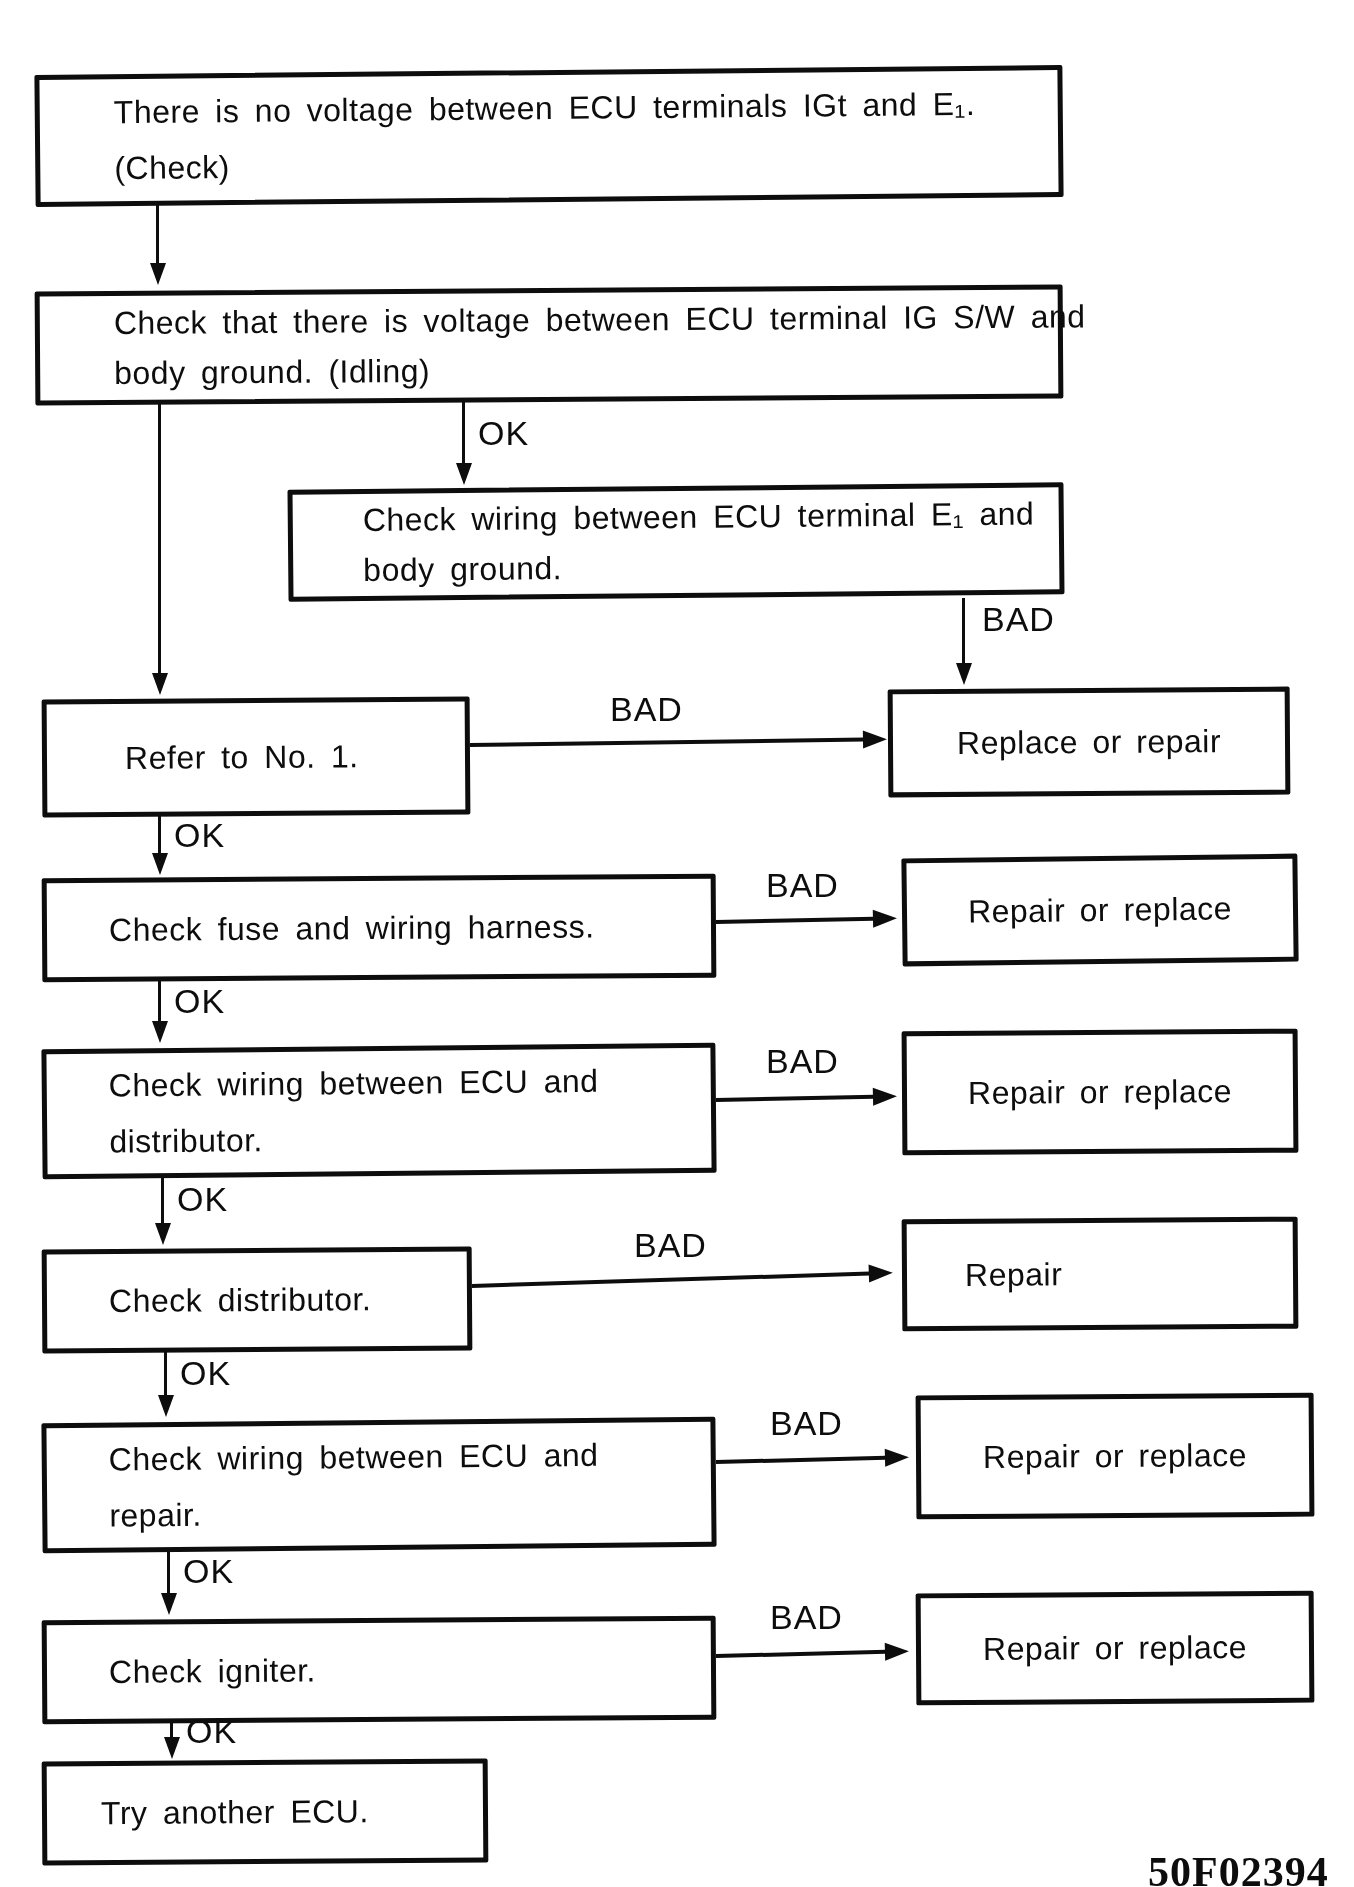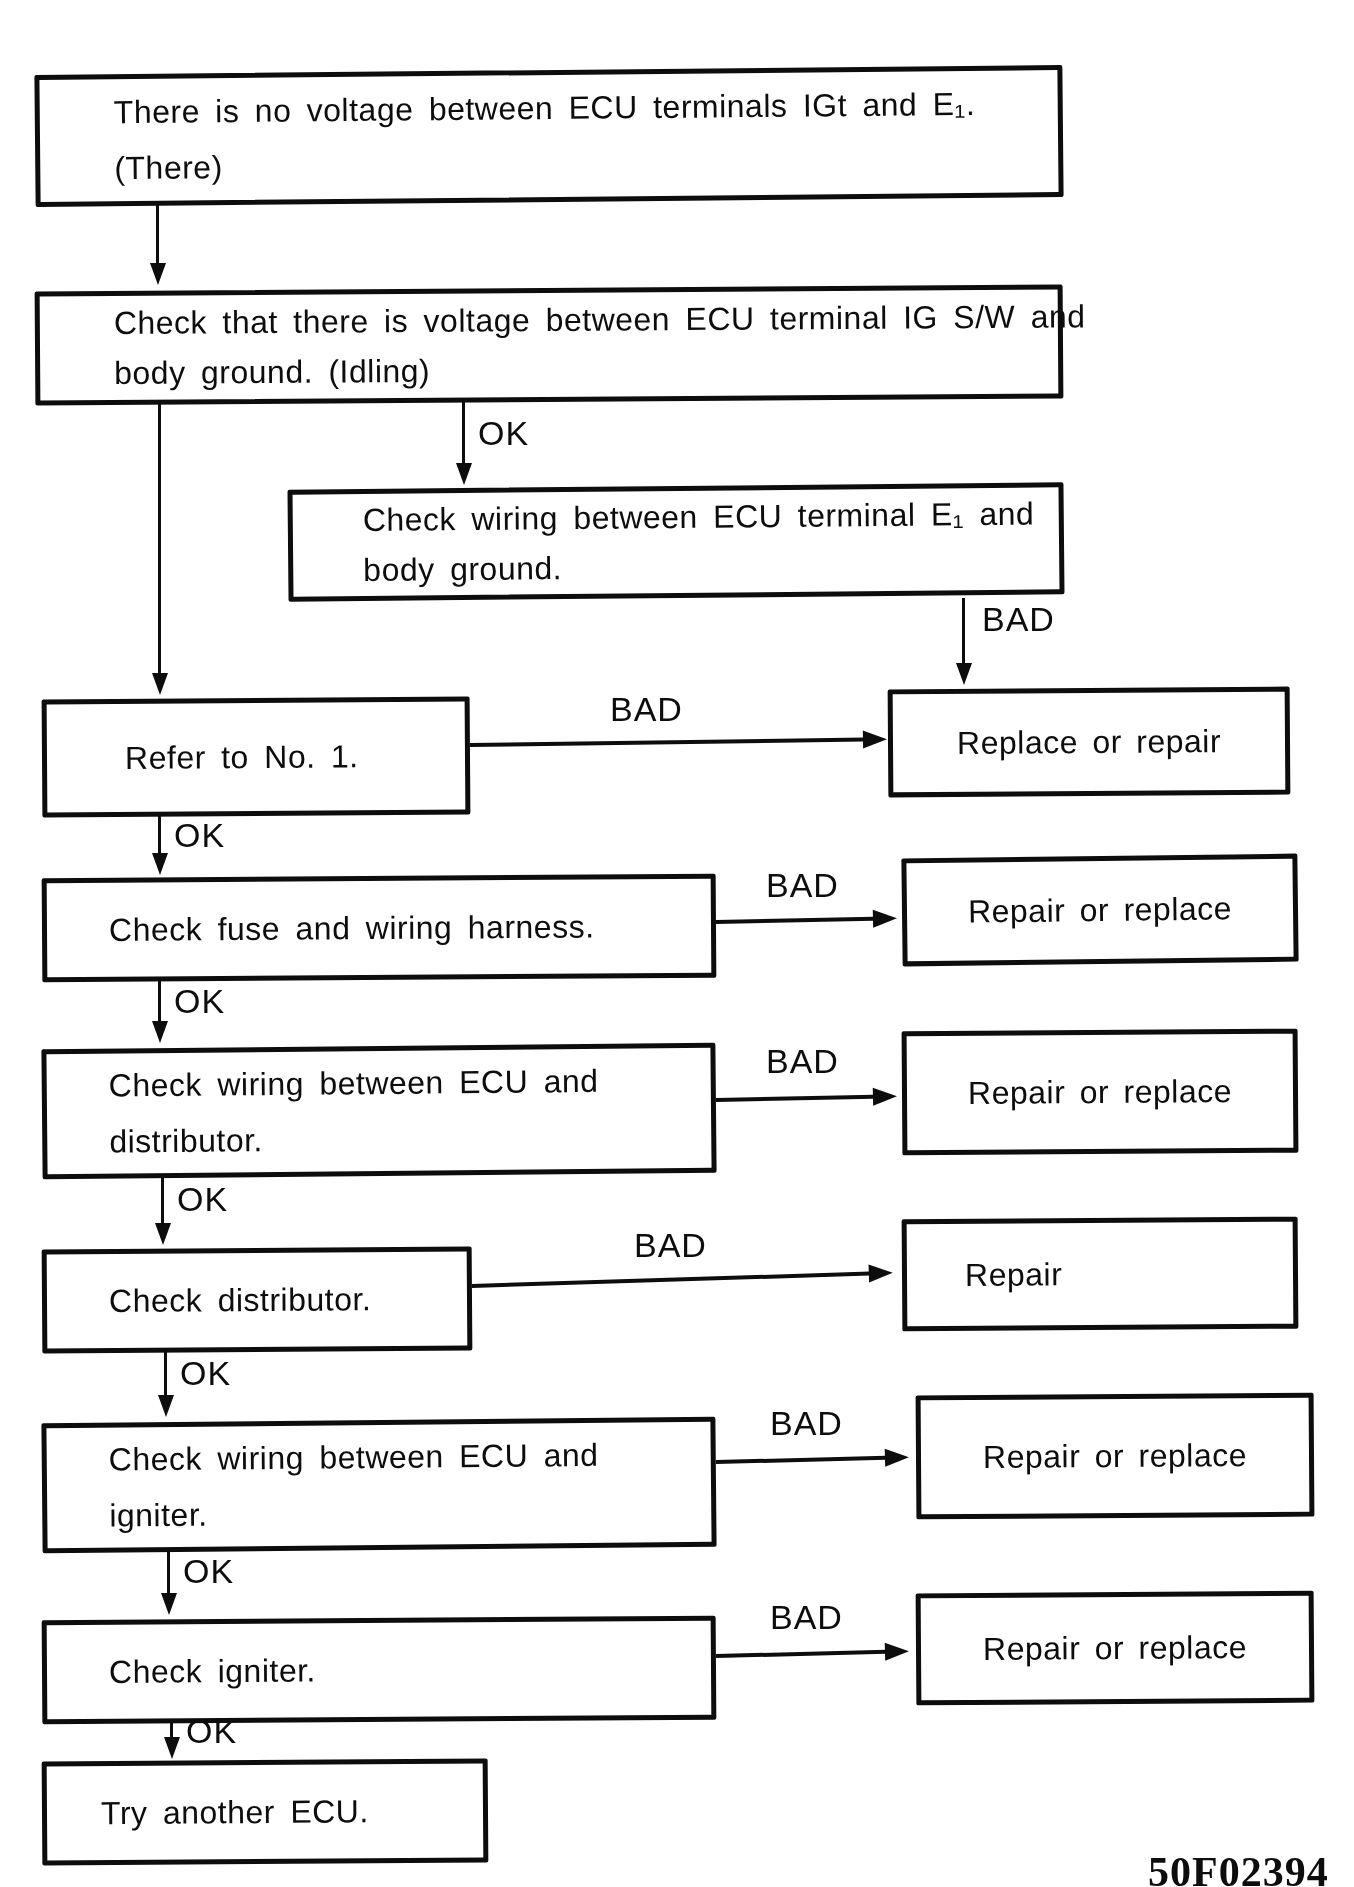--- a/index.html
+++ b/index.html
@@ -38,21 +38,21 @@
   .t2{transform:rotate(-0.4deg);}
   .t3{transform:rotate(-0.7deg);}
 </style>
 </head>
 <body>
 
 <div class="canvas">
 
   <div class="box t1" style="left:35px;top:70px;width:1028px;height:132px;padding-left:74px;">
     <div class="ln">There is no voltage between ECU terminals IGt and E₁.</div>
-    <div class="ln">(There)</div>
+    <div class="ln">(Check)</div>
   </div>
 
   <div class="varrow" style="left:156px;top:202px;height:62px;"></div>
 
   <div class="box t2" style="left:35px;top:288px;width:1028px;height:114px;padding-left:74px;">
     <div class="ln" style="line-height:50px;">Check that there is voltage between ECU terminal IG S/W and</div>
     <div class="ln" style="line-height:50px;">body ground. (Idling)</div>
   </div>
 
   <div class="varrow" style="left:462px;top:402px;height:62px;"></div>
@@ -120,21 +120,21 @@
 
   <div class="result t2 leftalign" style="left:902px;top:1218px;width:396px;height:112px;">
     <div class="ln">Repair</div>
   </div>
 
   <div class="varrow" style="left:164px;top:1352px;height:44px;"></div>
   <div class="lbl" style="left:180px;top:1354px;">OK</div>
 
   <div class="box t1" style="left:42px;top:1420px;width:674px;height:130px;padding-left:62px;">
     <div class="ln">Check wiring between ECU and</div>
-    <div class="ln">igniter.</div>
+    <div class="ln">repair.</div>
   </div>
 
   <div class="harrow" style="left:716px;top:1460px;width:170px;transform:rotate(-1.4deg);"></div>
   <div class="lbl" style="left:770px;top:1404px;">BAD</div>
 
   <div class="result t2" style="left:916px;top:1394px;width:398px;height:124px;">
     <div class="ln">Repair or replace</div>
   </div>
 
   <div class="varrow" style="left:167px;top:1550px;height:44px;"></div>

